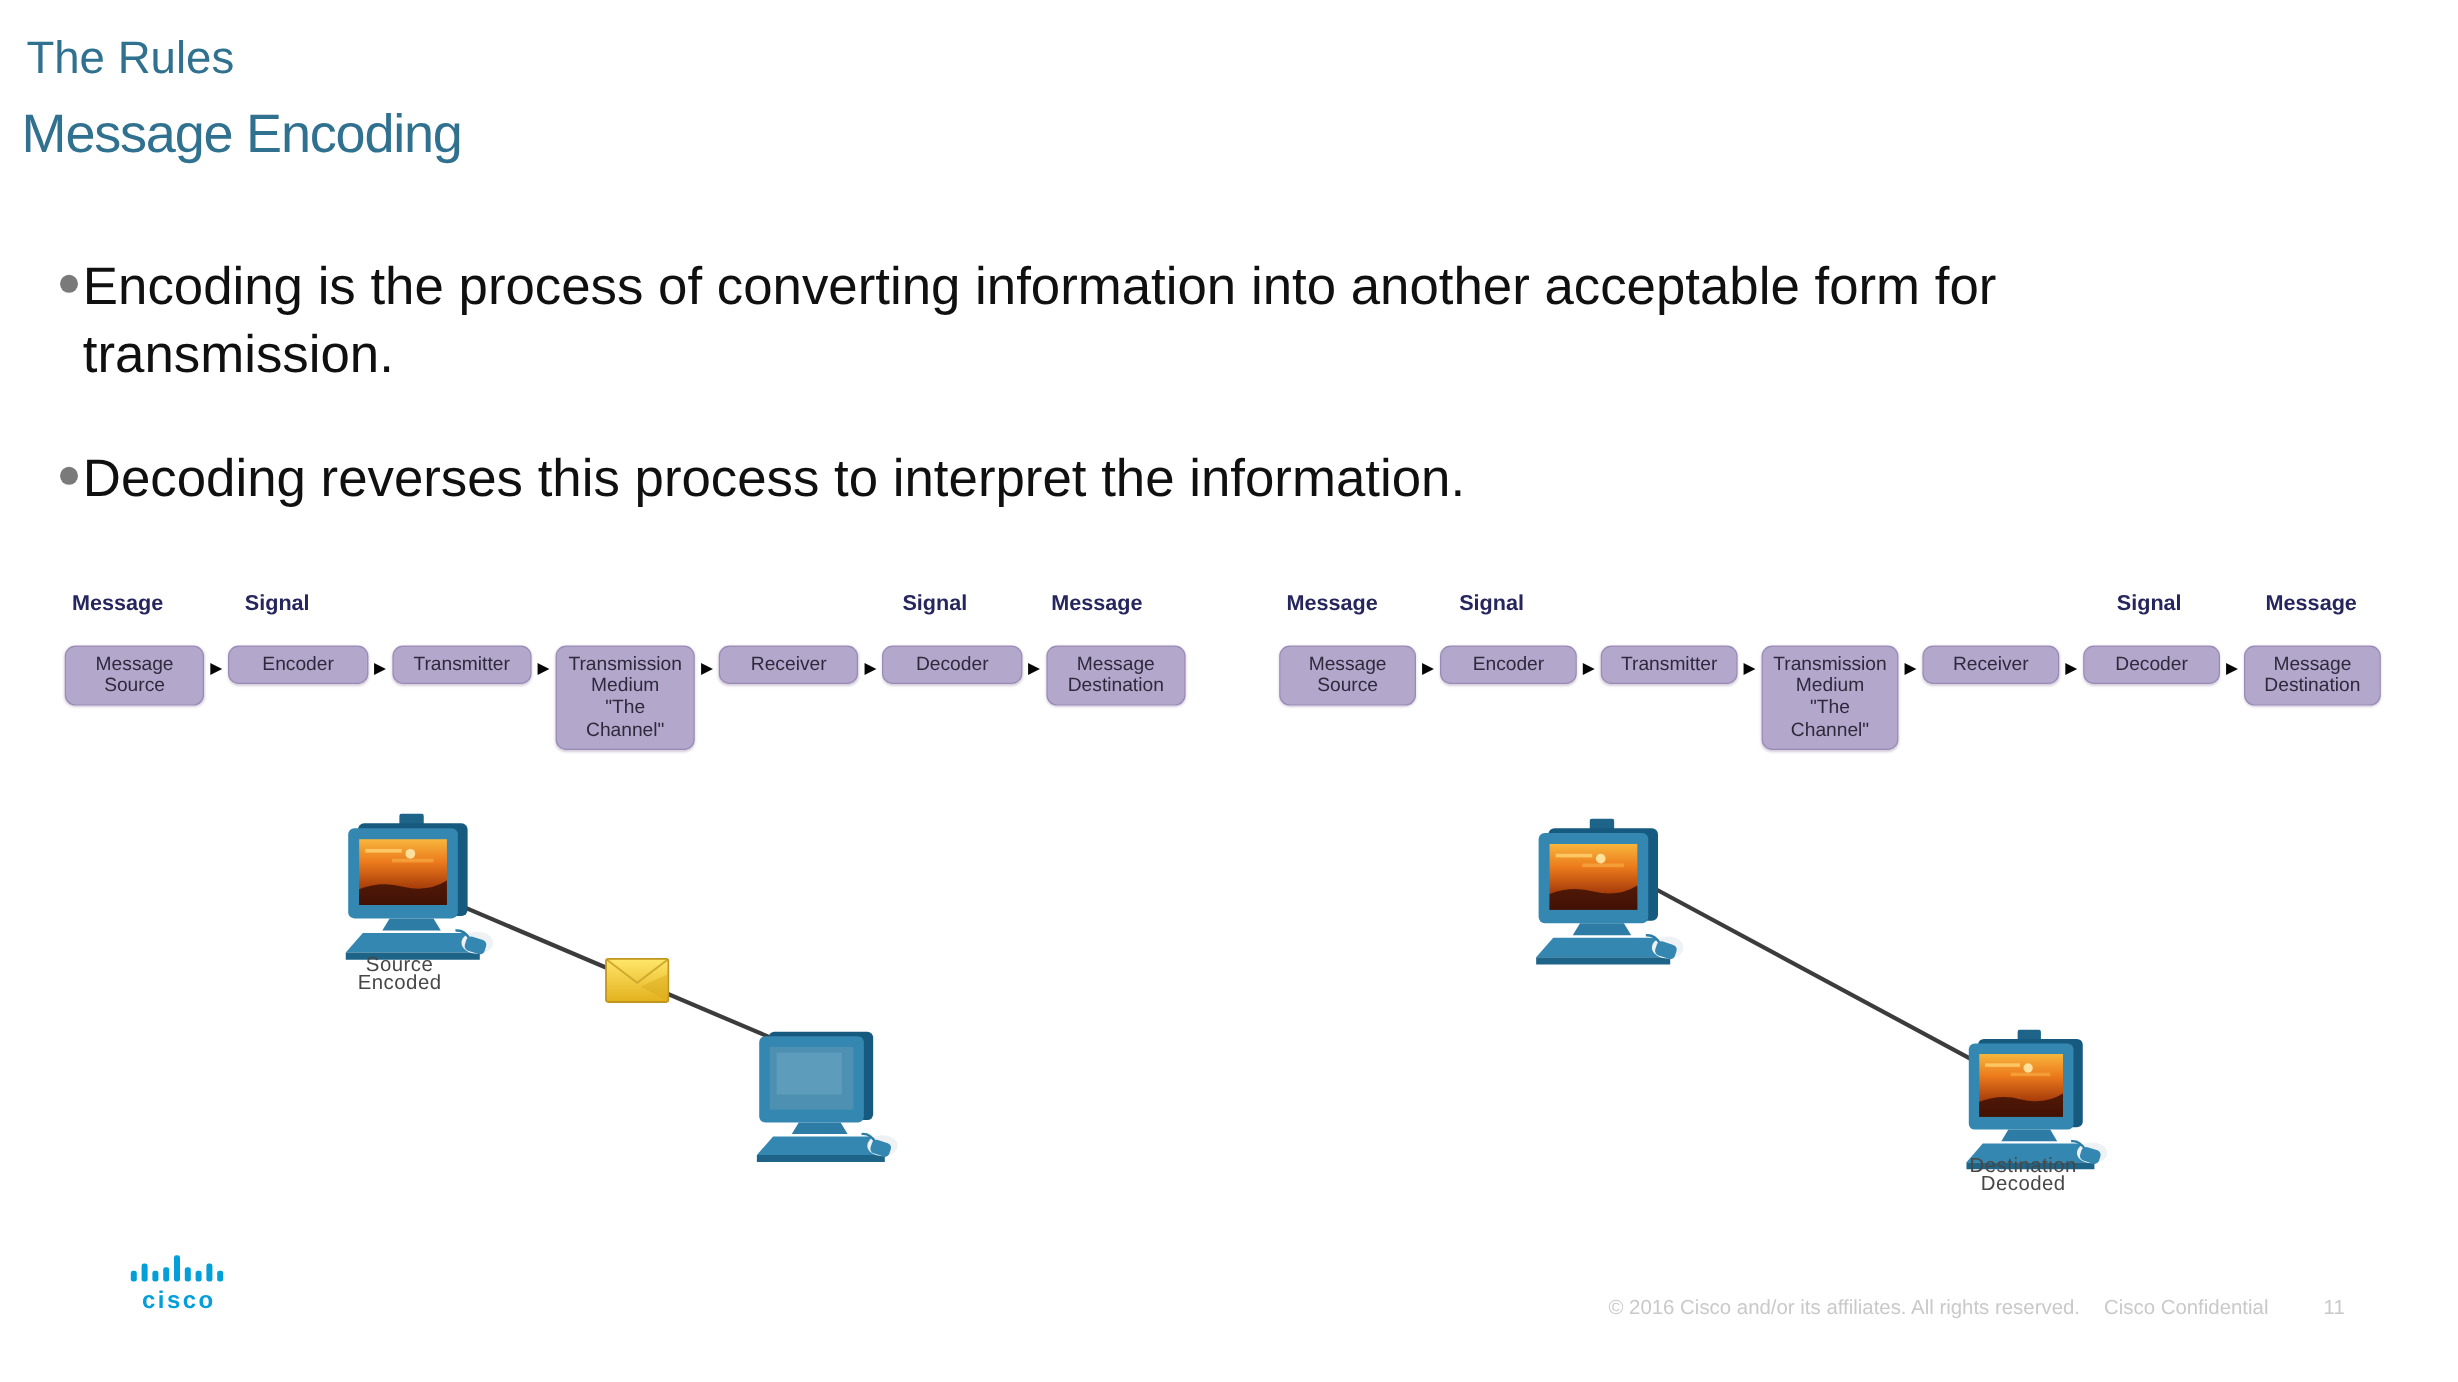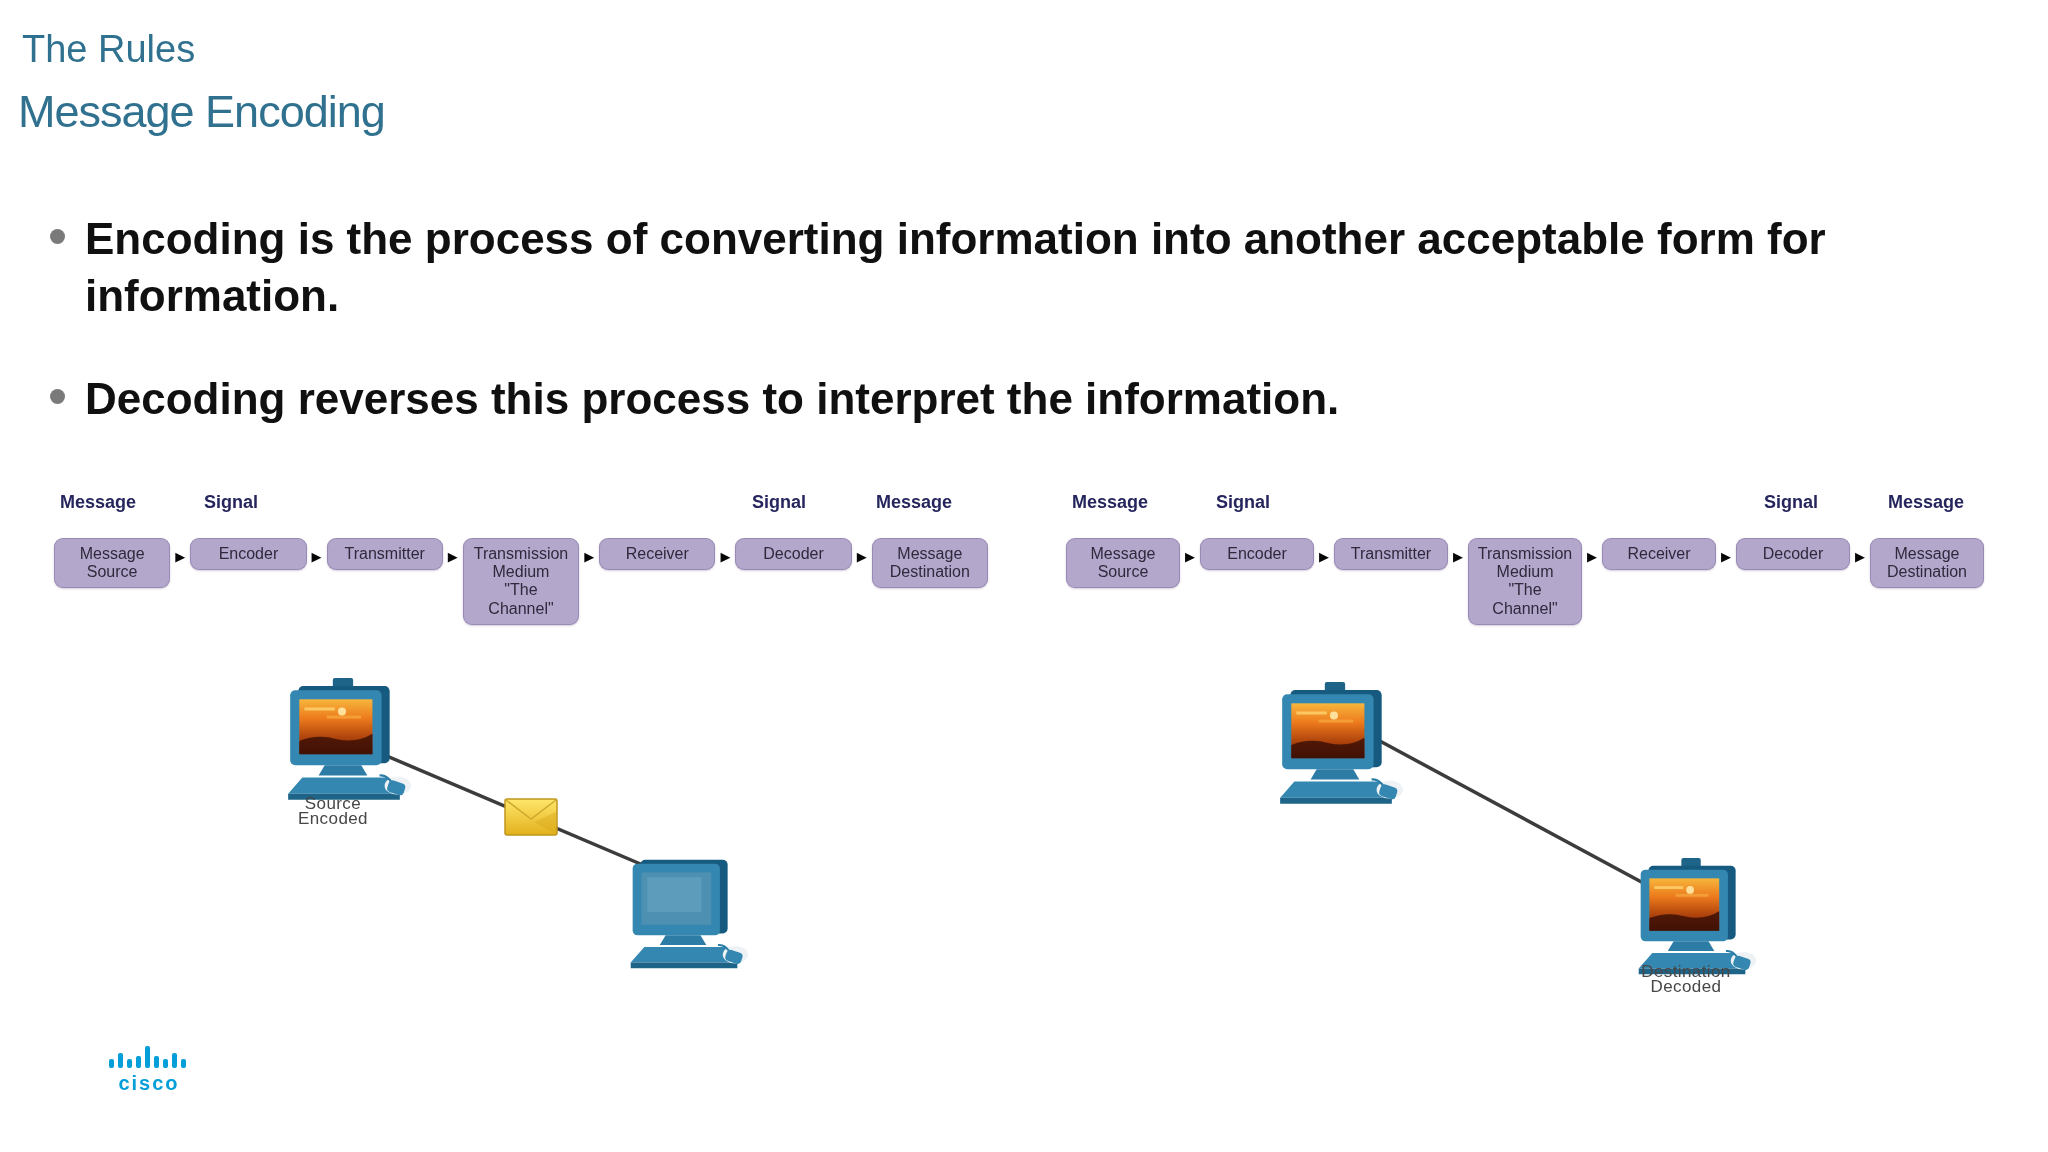--- a/index.html
+++ b/index.html
@@ -5,21 +5,21 @@
   * { box-sizing: border-box; margin: 0; padding: 0; }
   html, body { background: #ffffff; }
   .slide {
     position: relative; width: 2048px; height: 1152px; background: #ffffff;
     font-family: "Liberation Sans", sans-serif; overflow: hidden;
   }
   .pretitle { position: absolute; left: 22px; top: 28px; font-size: 38px; font-weight: normal; color: var(--teal); }
   .title    { position: absolute; left: 18px; top: 86px; font-size: 45px; font-weight: normal; color: var(--teal); letter-spacing: -1px; }
 
   .bullets { position: absolute; left: 50px; top: 210px; list-style: none; }
-  .bullet  { display: flex; gap: 20px; margin-bottom: 46px; font-weight: bold; }
+  .bullet  { display: flex; gap: 4px; margin-bottom: 46px; }
   .dot     { flex: 0 0 15px; width: 15px; height: 15px; border-radius: 50%; background: #7a7a7a; margin-top: 19px; }
   .bline   { font-size: 44px; line-height: 57px; color: #101010; }
 
   .flow { position: absolute; top: 492px; width: 934px; }
   #flow-left  { left: 54px; }
   #flow-right { left: 1066px; width: 918px; }
   .labels { position: absolute; top: 0; left: 0; right: 0; height: 26px; }
   .flabel { position: absolute; top: 0; font-size: 18px; font-weight: bold; color: var(--navy); }
   .frow   { display: flex; align-items: flex-start; gap: 5px; padding-top: 46px; }
   .fbox   {
@@ -68,21 +68,21 @@
   </svg>
 
   <div class="pretitle">The Rules</div>
   <div class="title">Message Encoding</div>
 
   <ul class="bullets" id="bullets">
       <li class="bullet">
         <span class="dot"></span>
         <div>
           <div class="bline">Encoding is the process of converting information into another acceptable form for</div>
-          <div class="bline">information.</div>
+          <div class="bline">transmission.</div>
         </div>
       </li>
       <li class="bullet">
         <span class="dot"></span>
         <div>
           <div class="bline">Decoding reverses this process to interpret the information.</div>
         </div>
       </li>
     </ul>
 
@@ -228,14 +228,21 @@
           <rect x="31" y="12" width="5" height="12" rx="2" fill="#049fd9"></rect>
           <rect x="40" y="2" width="5" height="22" rx="2" fill="#049fd9"></rect>
           <rect x="49" y="12" width="5" height="12" rx="2" fill="#049fd9"></rect>
           <rect x="58" y="15" width="5" height="9" rx="2" fill="#049fd9"></rect>
           <rect x="67" y="9" width="5" height="15" rx="2" fill="#049fd9"></rect>
           <rect x="76" y="15" width="5" height="9" rx="2" fill="#049fd9"></rect>
         </svg></div>
     <div class="cisco-word">cisco</div>
   </div>
 
+  <div class="footer">
+    <span>© 2016 Cisco and/or its affiliates. All rights reserved.</span>
+    <span class="sep"></span>
+    <span>Cisco Confidential</span>
+    <span class="pagegap"></span>
+    <span>11</span>
+  </div>
 
 </div>
 
 </body></html>

